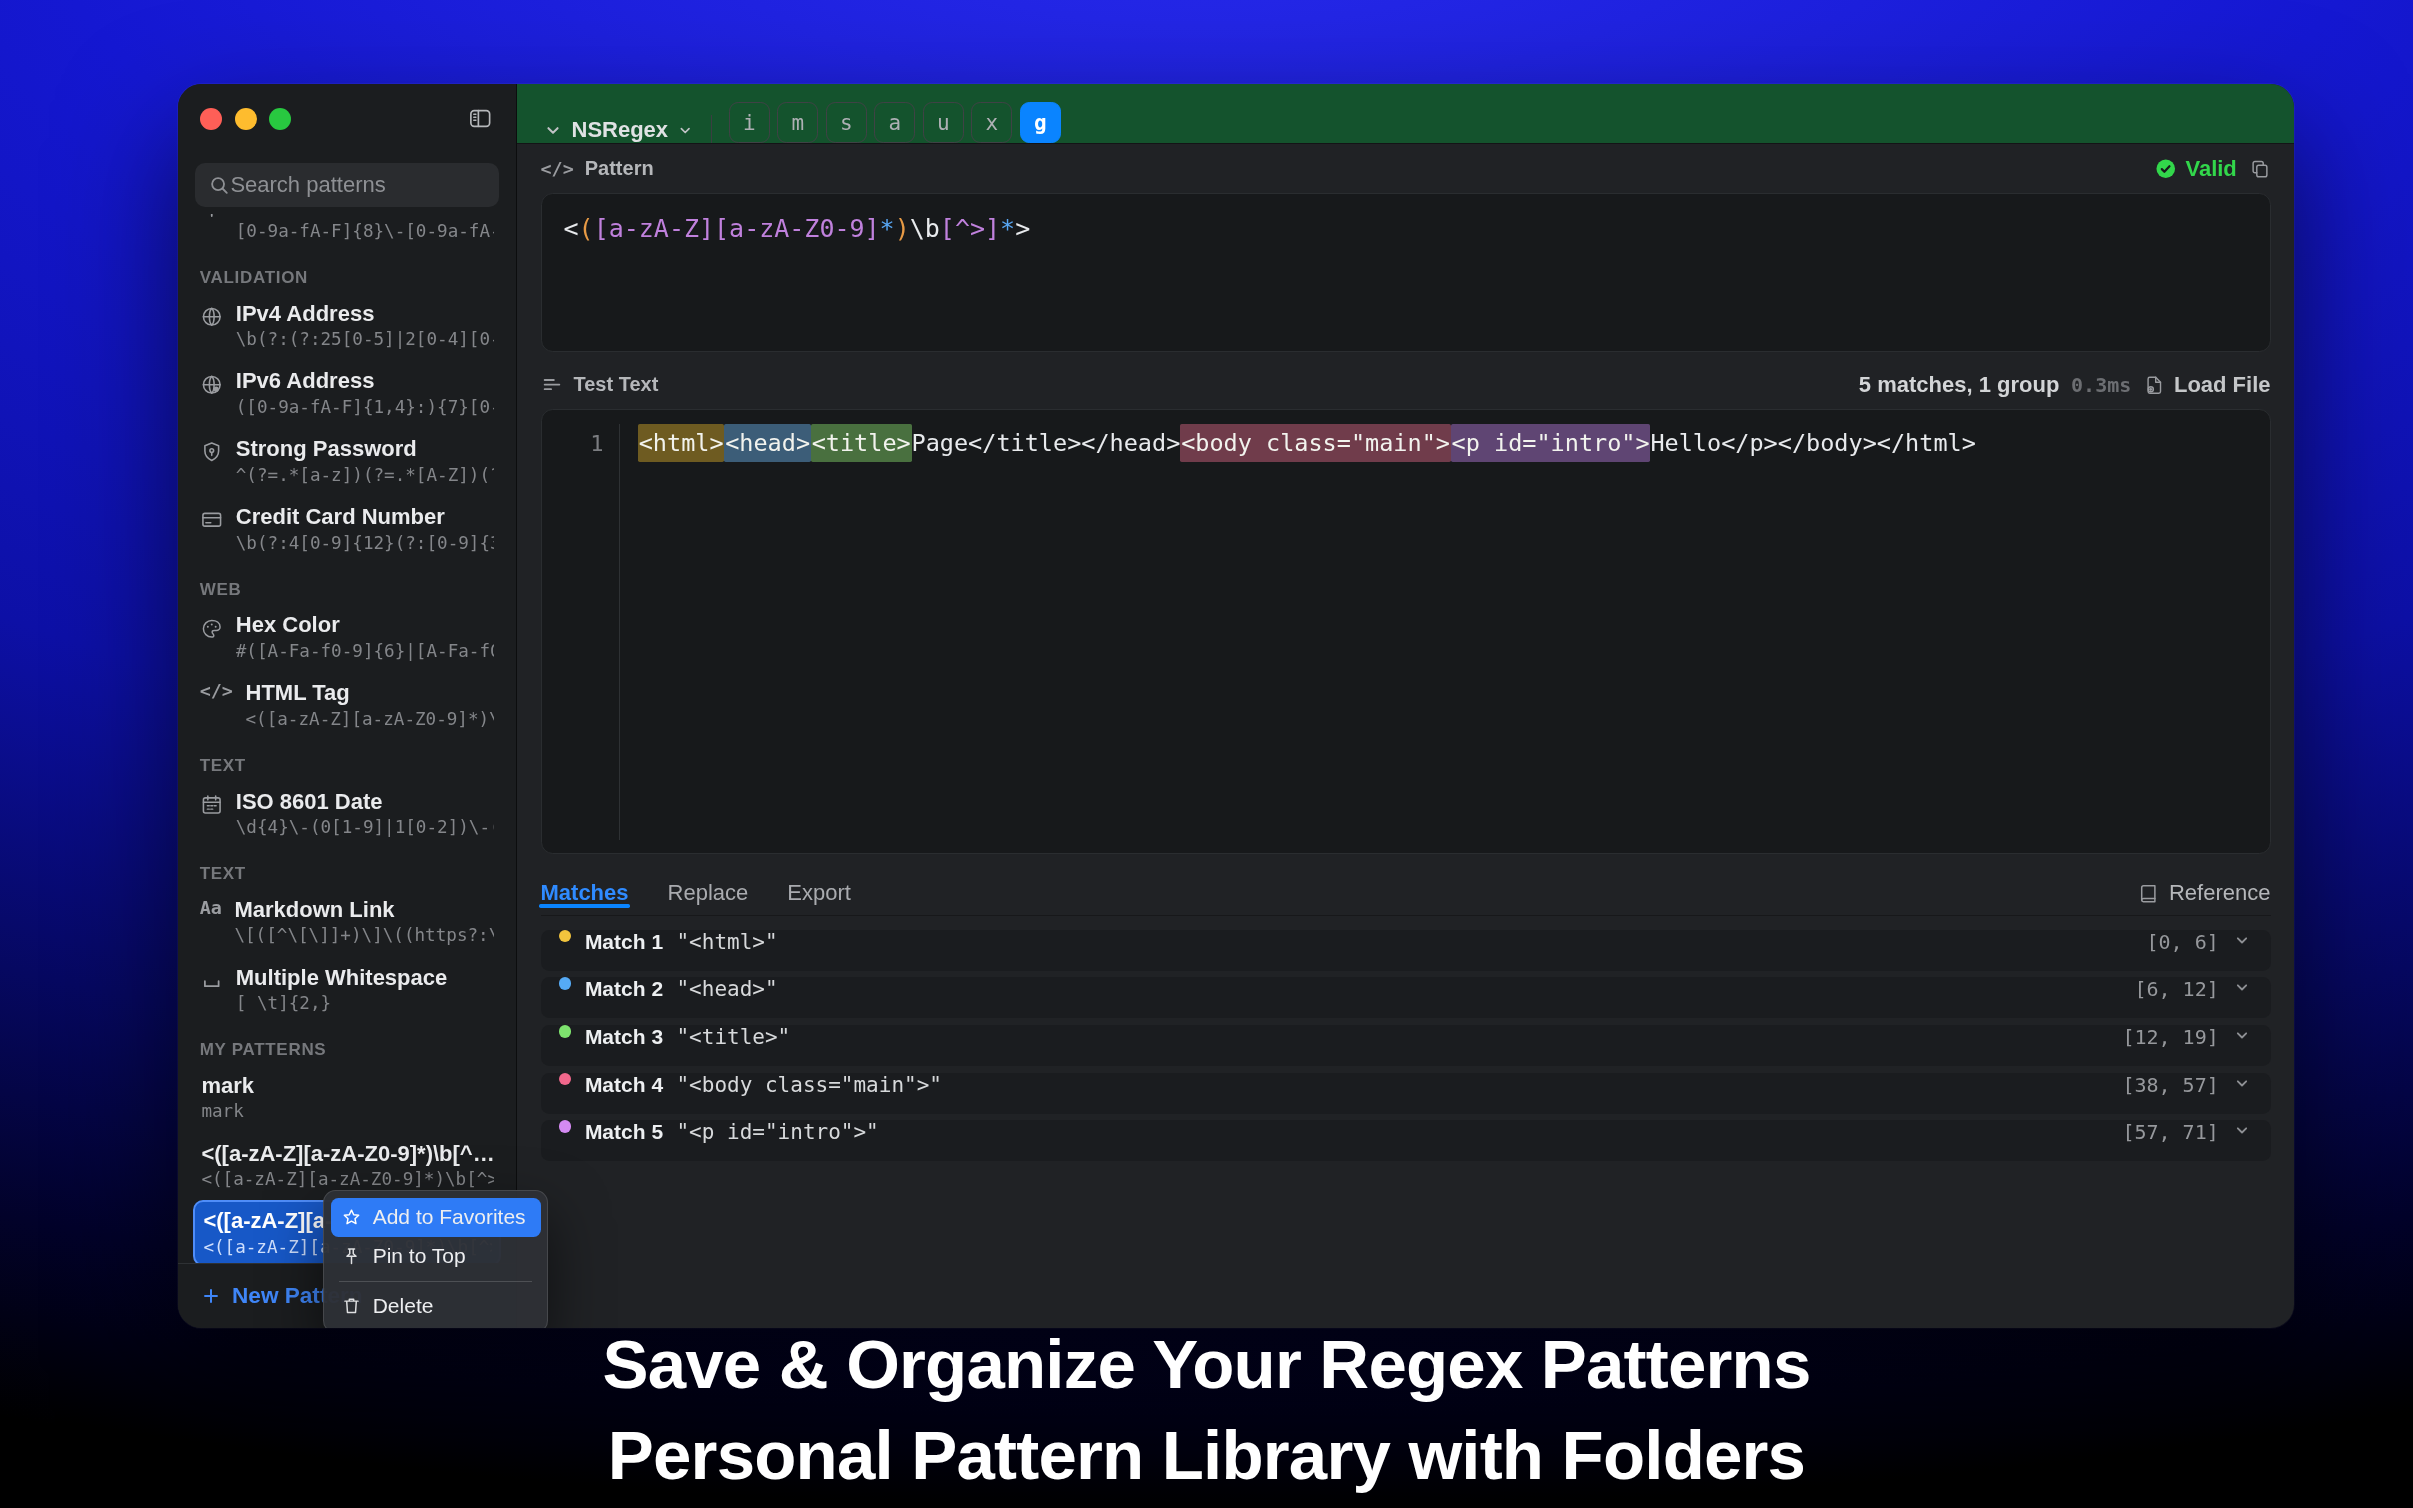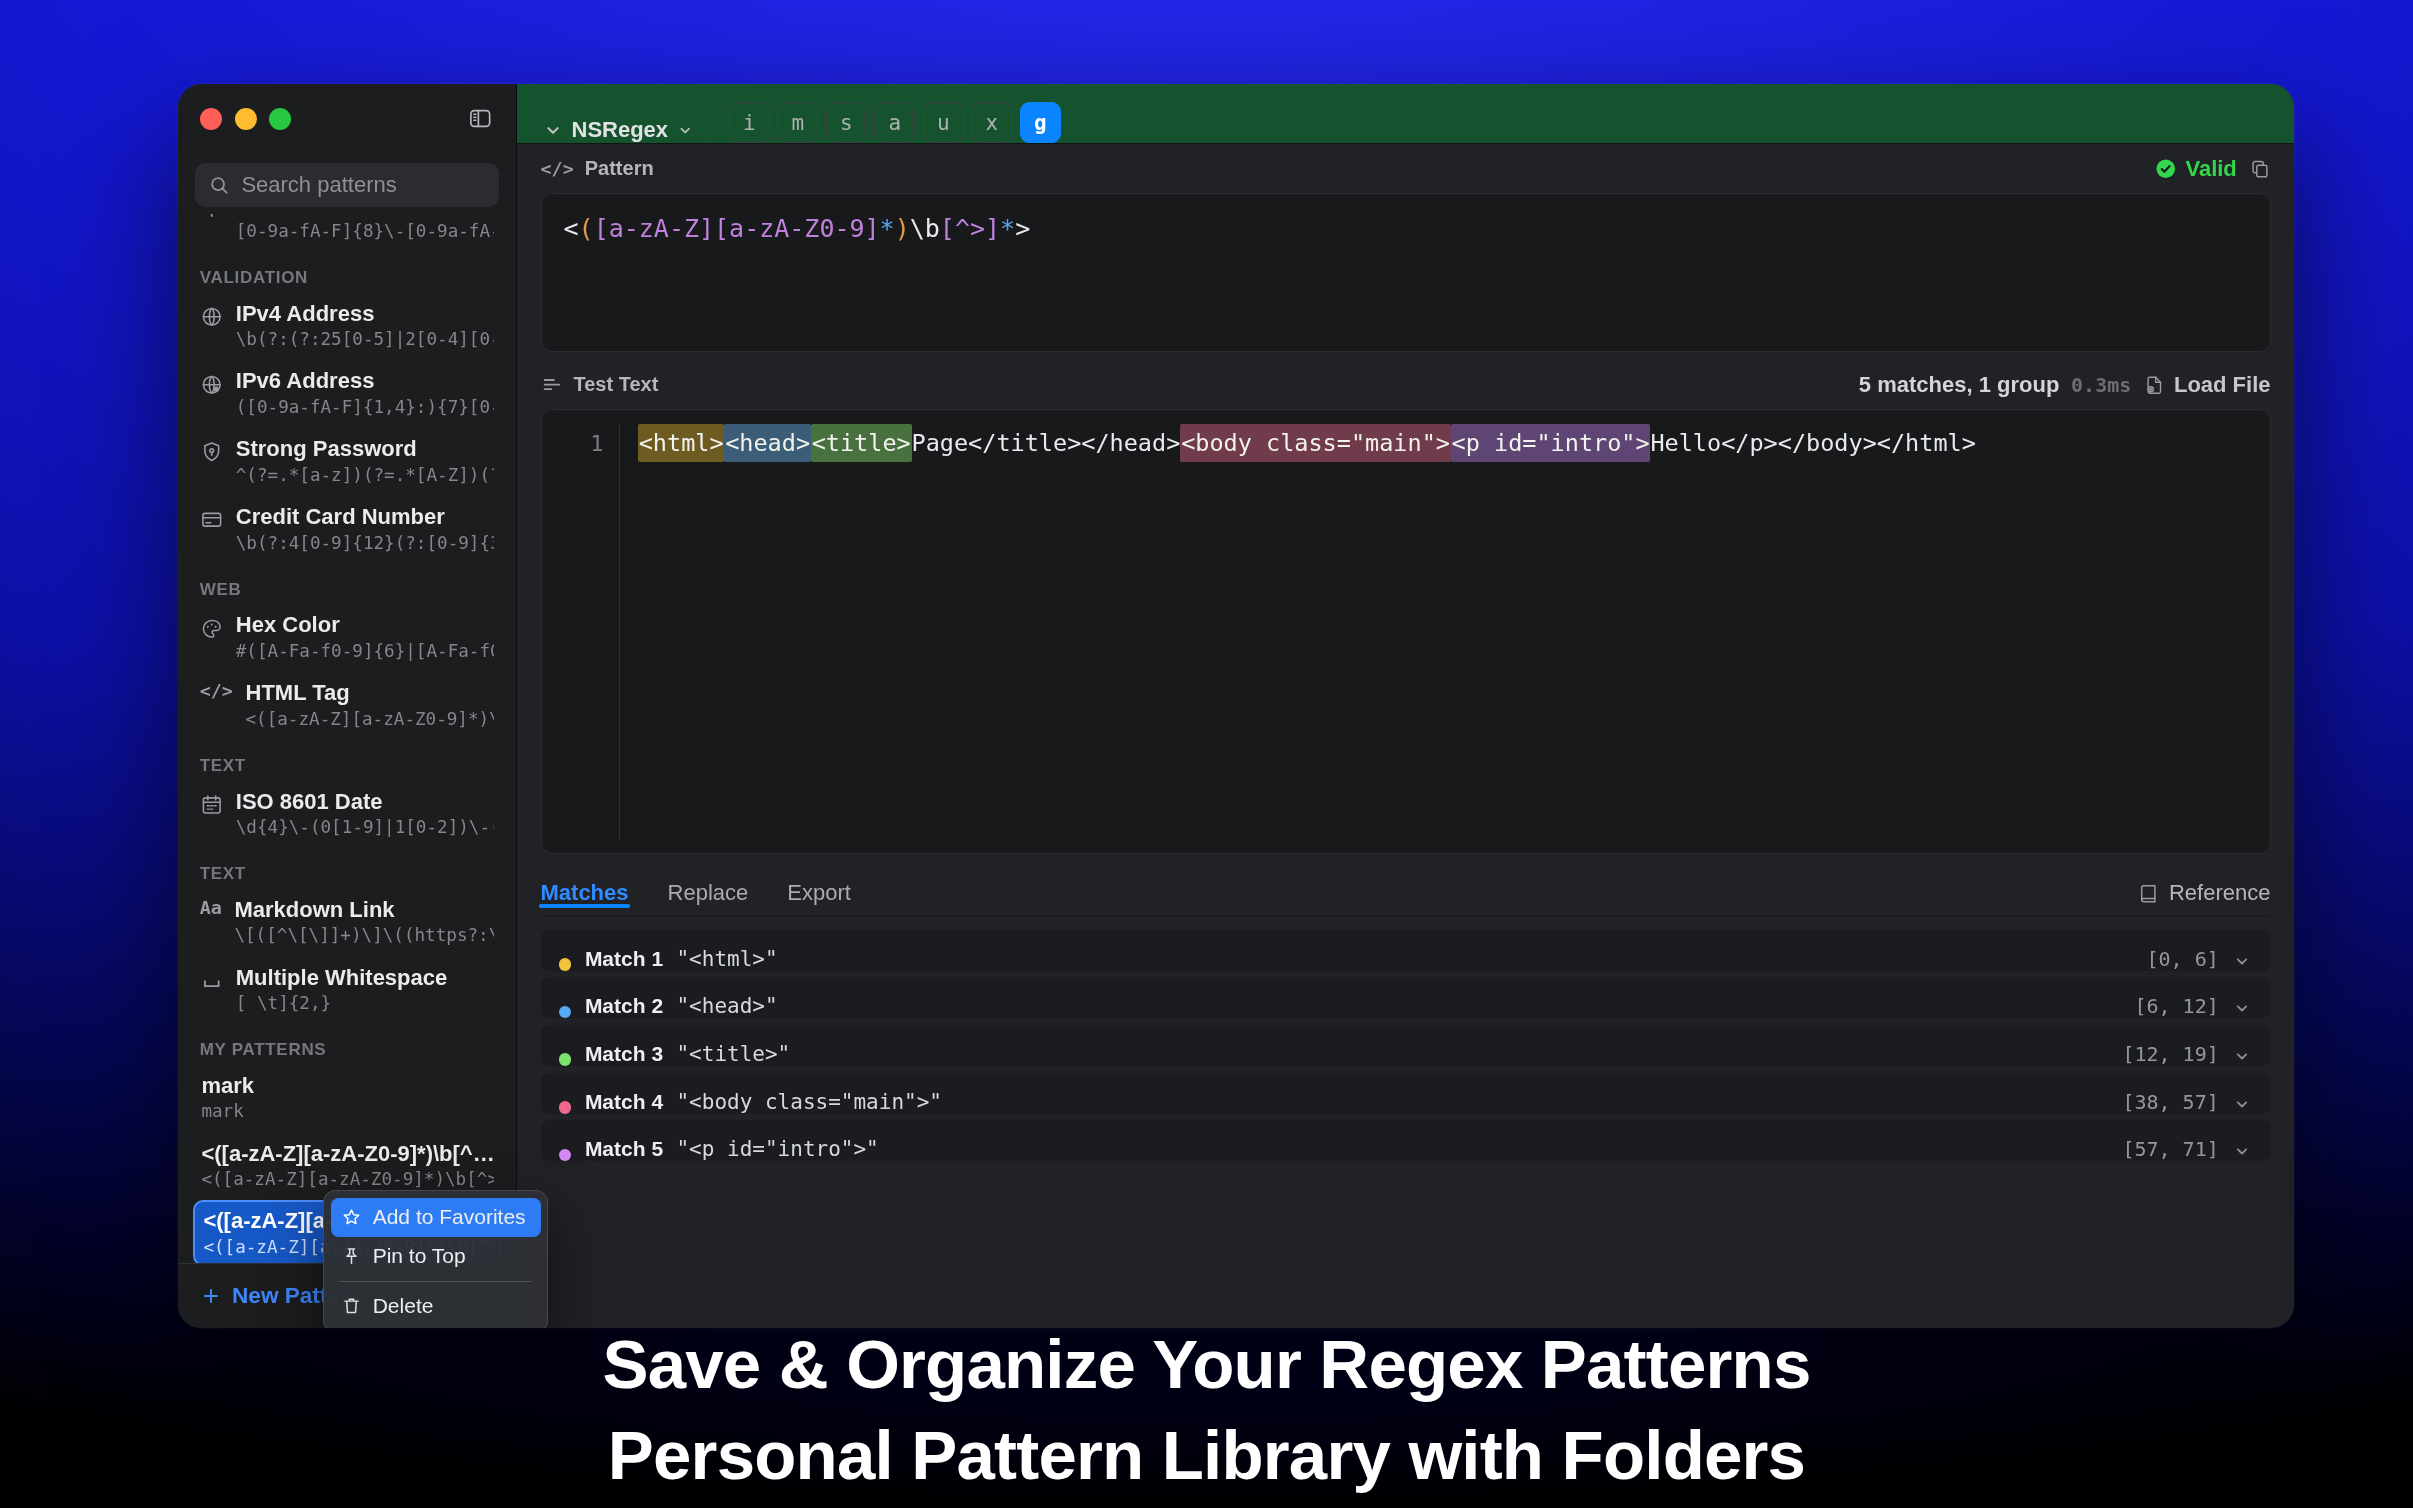--- a/index.html
+++ b/index.html
@@ -24,21 +24,21 @@
   .icn svg{width:100%;height:100%}
   .txticon{font-family:"DejaVu Sans Mono",monospace;color:#9a9ca0;font-size:18.4px;font-weight:700}
   
   .sidebar{width:338px;flex:none;background:#1b1d1f;border-right:0.8px solid #0c0d0e;
     display:flex;flex-direction:column;position:relative}
   .sb-header{height:69px;flex:none;display:flex;align-items:center;padding:0 22px}
   .lights{display:flex;gap:12.6px}
   .light{width:22px;height:22px;border-radius:50%}
   .sb-toggle{margin-left:auto;width:28.5px;height:25px;color:#b6b8bb}
   .search{margin:10px 17px 6.7px;height:44px;flex:none;background:#2a2c2f;border-radius:10px;
-    display:flex;align-items:center;gap:11px;padding:0 13.4px;color:#8e9094;font-size:22px}
+    display:flex;align-items:center;padding:0 13.4px;color:#8e9094;font-size:22px}
   .search .icn{width:22px;height:22px;color:#8e9094}
   .sb-list{flex:1;overflow:hidden;padding:3.4px 15px 0}
   .sb-section{font-size:17px;font-weight:700;color:#76787c;letter-spacing:0.7px;margin:17px 6.7px 3.4px}
   .sb-item{display:flex;gap:12.6px;padding:9.2px 6.7px;align-items:flex-start;border-radius:10px}
   .sb-item .icn{width:23.5px;height:23.5px;margin-top:4.2px}
   .sb-body{min-width:0;flex:1}
   .sb-title{font-size:22px;color:#eaebed;font-weight:600;line-height:25px;
     white-space:nowrap;overflow:hidden}
   .sb-pattern{font-family:"DejaVu Sans Mono",monospace;font-size:17.6px;color:#84868a;
     margin-top:2.5px;line-height:22px;white-space:nowrap;overflow:hidden}
@@ -89,21 +89,21 @@
   .results-bar{height:44px;flex:none;margin-top:17px;display:flex;align-items:center;gap:39px;
     border-bottom:1.7px solid #17181a}
   .tab{display:flex;align-items:center;font-size:22px;color:#a9abaf;position:relative;cursor:default}
   .tab.active{color:#2f8bff;font-weight:700}
   .tab.active::after{content:"";position:absolute;left:-1.7px;right:-1.7px;bottom:-1.7px;height:3.4px;
     background:#0a84ff;border-radius:1.7px}
   .reference{margin-left:auto;display:flex;align-items:center;gap:9.2px;color:#b5b7ba;font-size:22px}
   .reference .icn{width:22.6px;height:22.6px}
   .match-list{margin-top:13.4px;display:flex;flex-direction:column;gap:6.7px}
   .match-row{height:41px;flex:none;background:#1a1c1f;border-radius:8.4px;
-    display:flex;align-items:flex-end;padding:0 18.4px;gap:13.4px}
+    display:flex;align-items:flex-start;padding:0 18.4px;gap:13.4px}
   .dot{width:12.6px;height:12.6px;border-radius:50%;flex:none}
   .m-label{font-size:21px;font-weight:700;color:#edeff1;white-space:nowrap}
   .m-value{font-family:"DejaVu Sans Mono",monospace;font-size:21px;color:#d7d9db;white-space:nowrap}
   .m-range{margin-left:auto;font-family:"DejaVu Sans Mono",monospace;font-size:20px;color:#96989c}
   .m-chev{width:20px;height:20px;color:#8e9094}
   
   .menu{position:absolute;left:145px;top:1106px;width:210px;z-index:40;
     background:rgba(45,48,53,.97);border:0.8px solid rgba(255,255,255,.12);border-radius:12.6px;
     padding:6.7px;box-shadow:0 25px 59px rgba(0,0,0,.55)}
   .menu-item{height:39px;border-radius:7.5px;display:flex;align-items:center;gap:11px;

